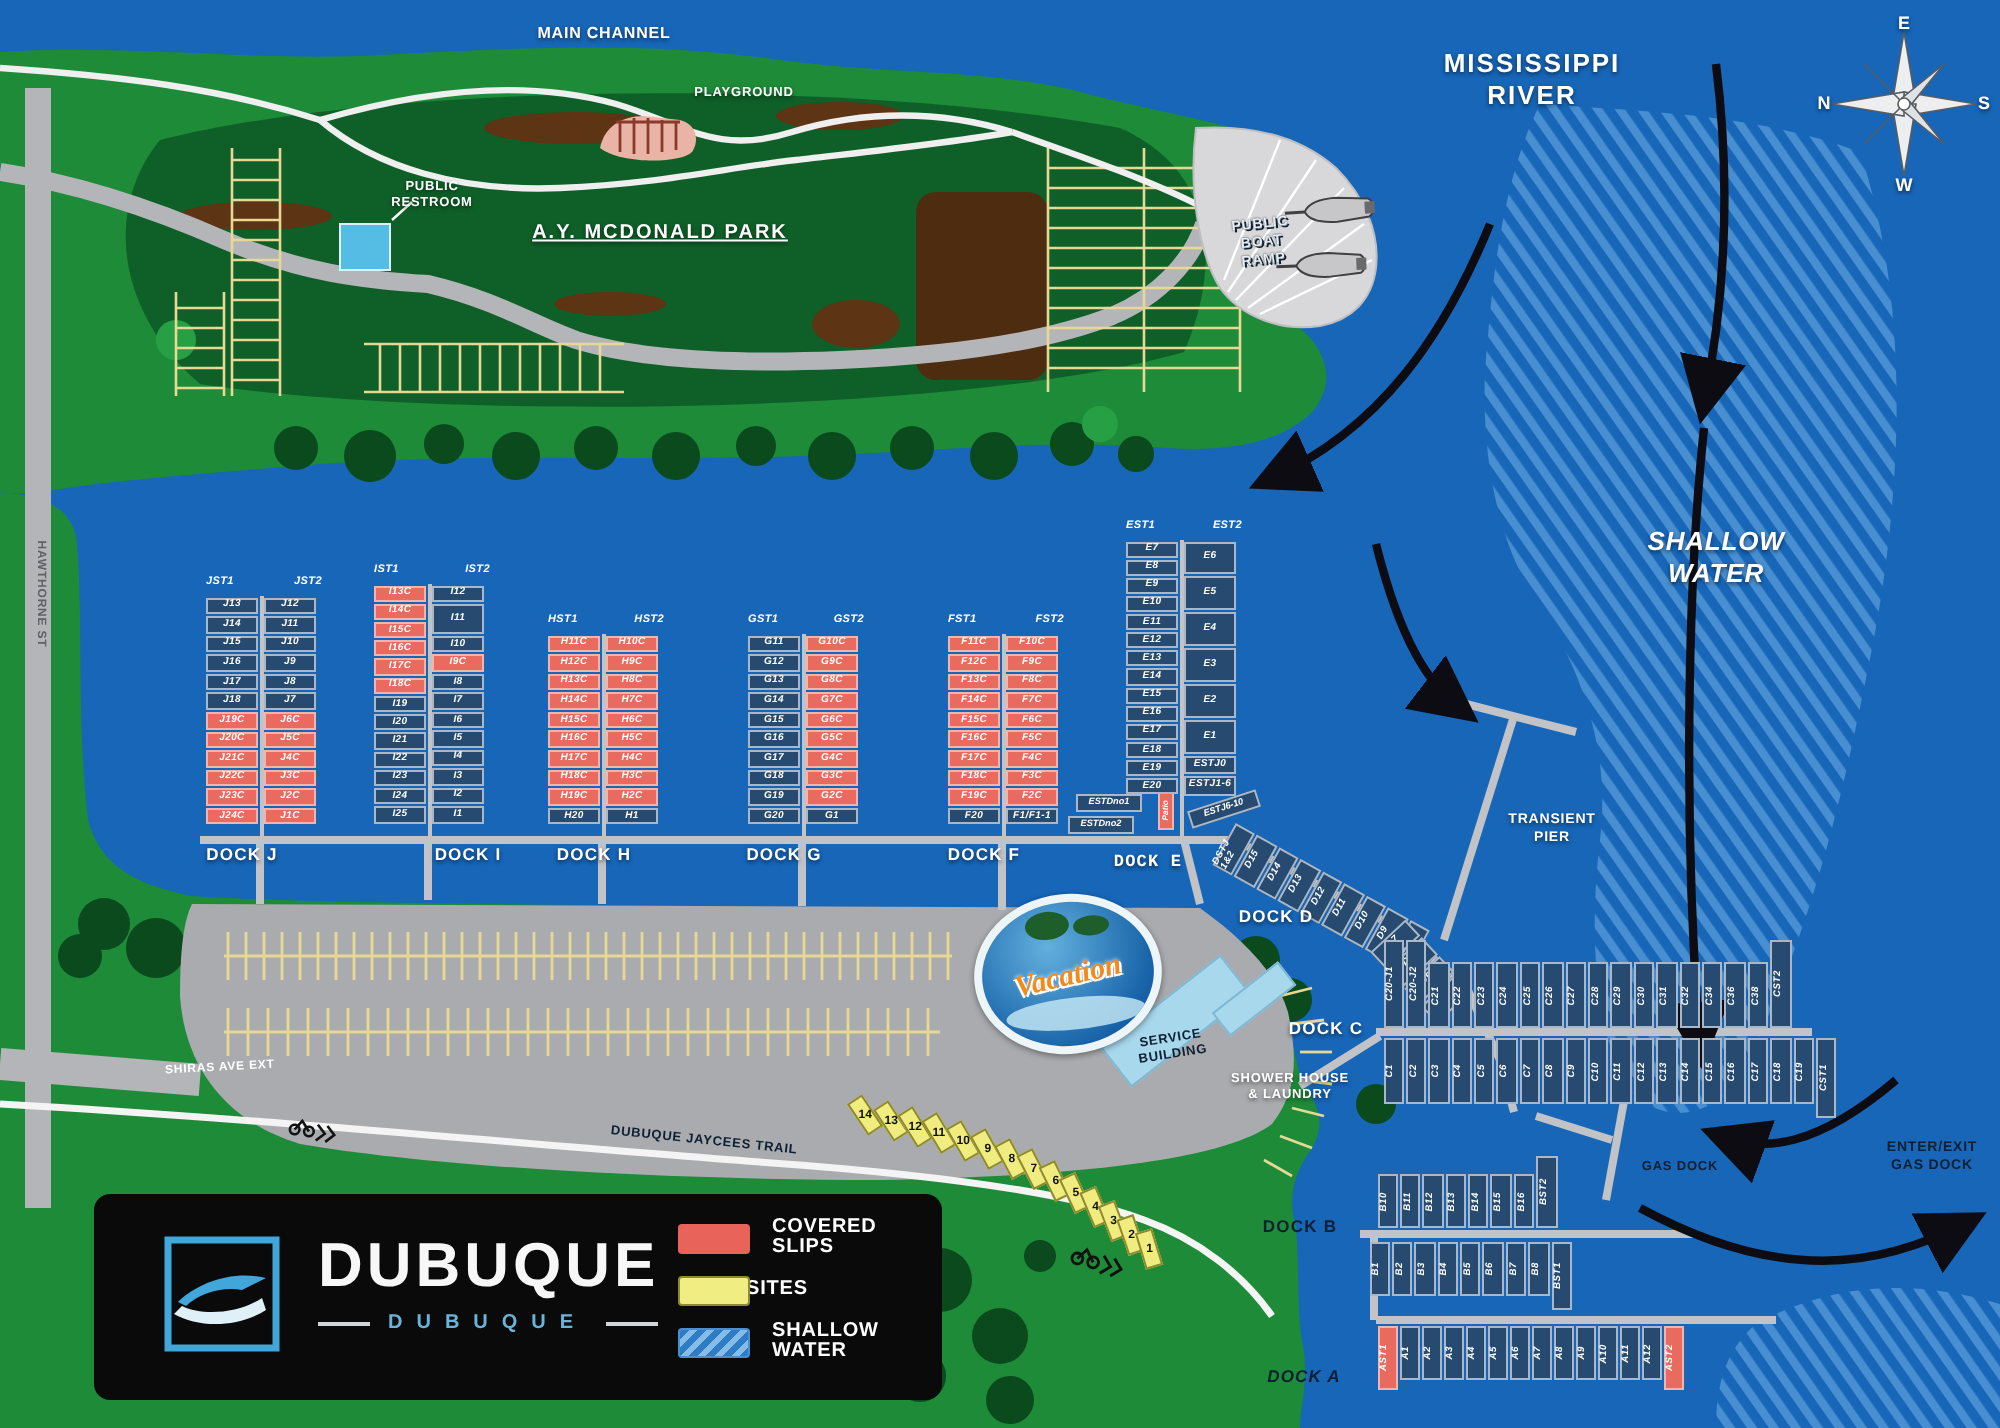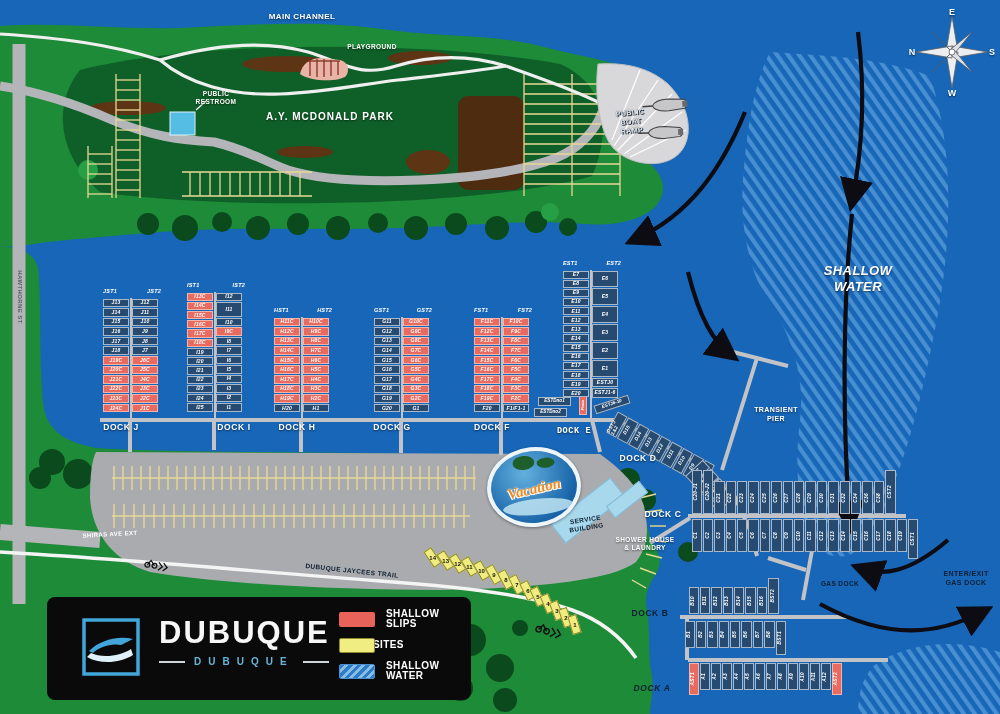--- a/index.html
+++ b/index.html
@@ -404,21 +404,23 @@
     </g>
   </svg>
 
   <div class="bldg" style="left:550px;top:498px;width:76px;height:25px;transform:rotate(-38deg);"></div>
   <div class="bldg" style="left:606px;top:492px;width:42px;height:15px;transform:rotate(-38deg);"></div>
 
   <div class="lbl" style="left:302px;top:17px;font-size:8px;">Main Channel</div>
   <div class="lbl" style="left:372px;top:47px;font-size:6.5px;">Playground</div>
   <div class="lbl" style="left:216px;top:98px;font-size:6.5px;">Public
 Restroom</div>
-  <div class="lbl" style="left:330px;top:117px;font-size:10px;letter-spacing:1px;">A.Y. McDonald Park</div>
+  <div class="lbl" style="left:330px;top:117px;font-size:10px;letter-spacing:1px;text-decoration:underline;">A.Y. McDonald Park</div>
+  <div class="lbl" style="left:766px;top:40px;font-size:13px;letter-spacing:1px;">Mississippi
+River</div>
   <div class="lbl italic" style="left:858px;top:279px;font-size:13px;">Shallow
 Water</div>
   <div class="lbl" style="left:631px;top:122px;font-size:7px;transform:translate(-50%,-50%) rotate(-6deg);color:#e9ecee;text-shadow:0 0 1px #123,1px 1px 0 #123;">Public
 Boat
 Ramp</div>
   <div class="lbl" style="left:776px;top:415px;font-size:7px;">Transient
 Pier</div>
   <div class="lbl dark" style="left:840px;top:584px;font-size:6.5px;">Gas Dock</div>
   <div class="lbl dark" style="left:966px;top:579px;font-size:7px;">Enter/Exit
 Gas Dock</div>
@@ -459,21 +461,21 @@
     </svg>
     <div class="brand">DUBUQUE</div>
     <div class="brandsub">
       <span class="dash"></span>
       <b>DUBUQUE</b>
       <span class="dash"></span>
     </div>
     <div id="legendItems">
         <div class="li" style="top: 14px;">
           <span class="sw covered"></span>
-          <b>SHALLOW SLIPS</b>
+          <b>COVERED SLIPS</b>
         </div>
         <div class="li" style="top: 40px;">
           <span class="sw camp"></span>
           <b>CAMP SITES</b>
         </div>
         <div class="li" style="top: 66px;">
           <span class="sw shallow"></span>
           <b>SHALLOW WATER</b>
         </div>
       </div>

